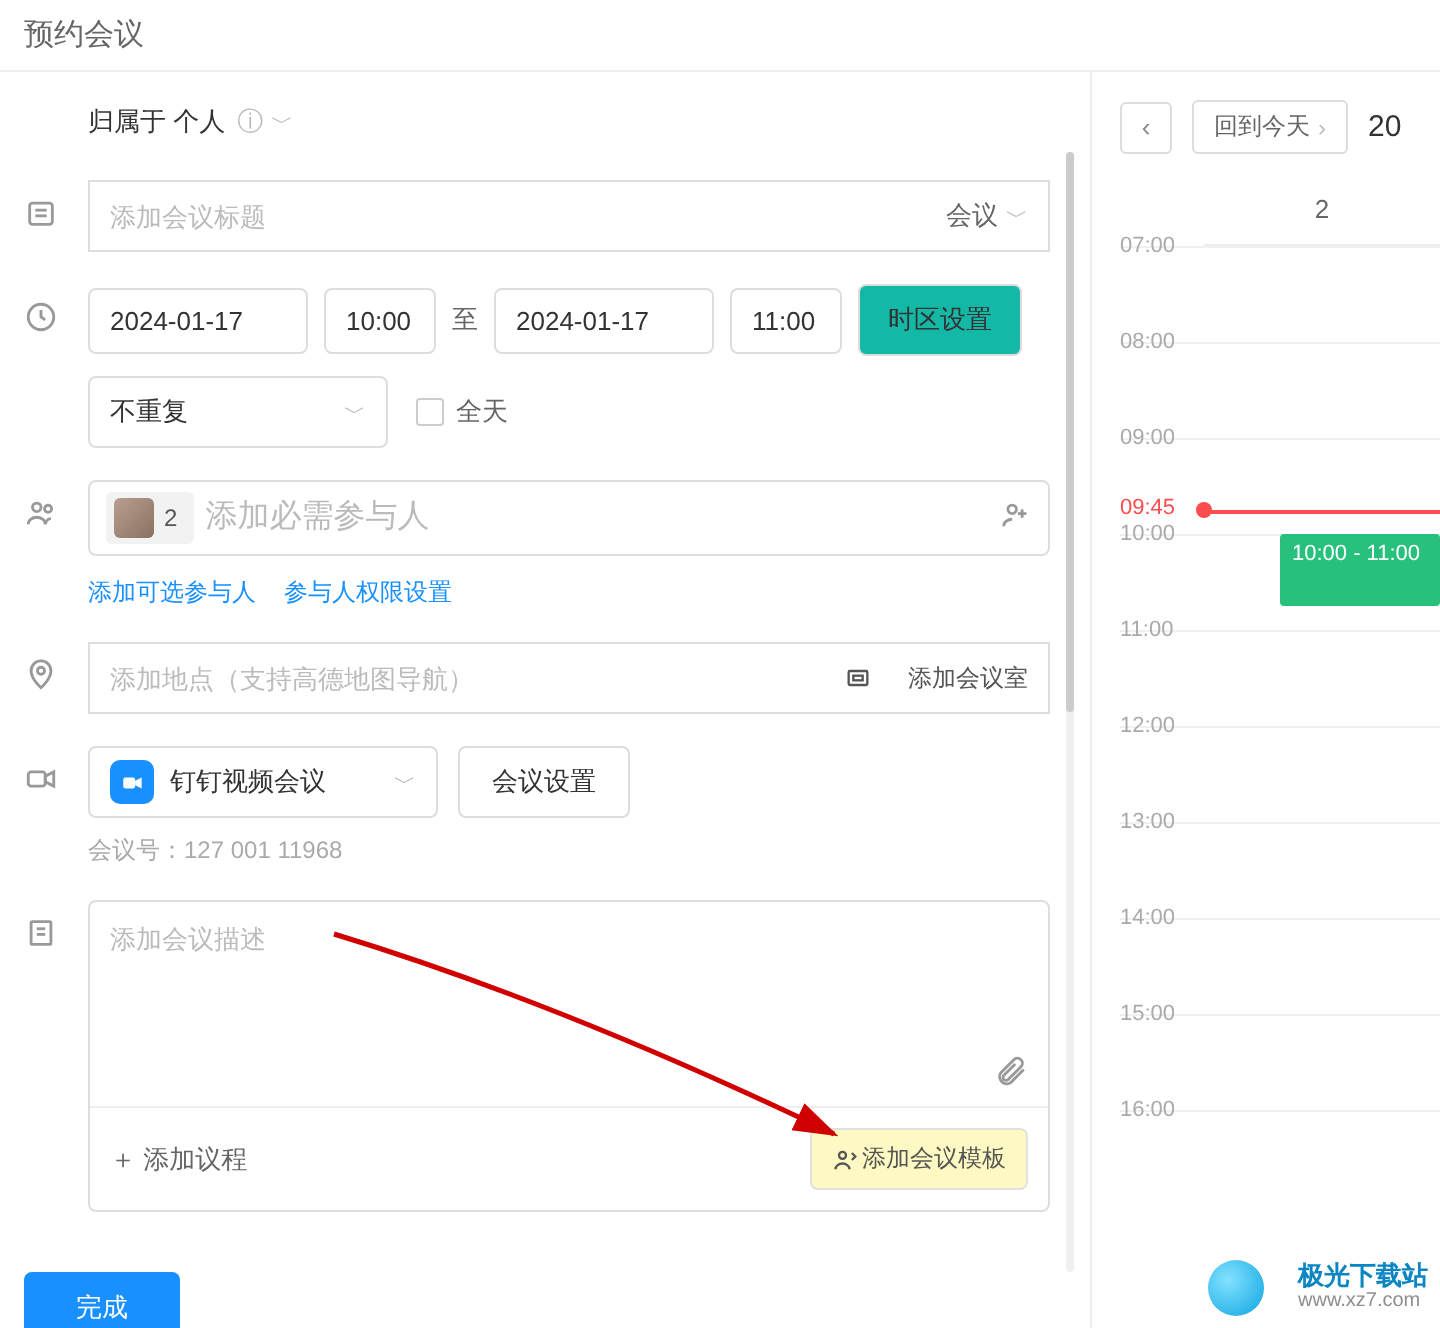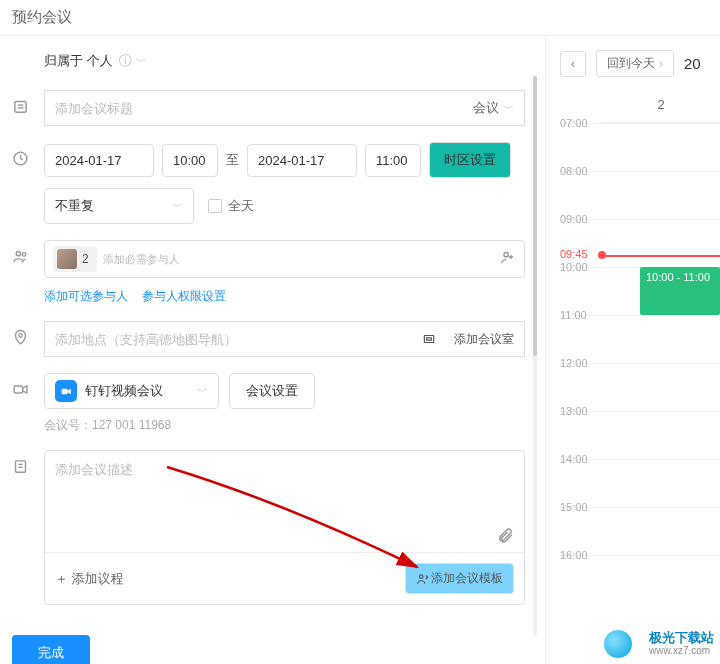--- a/index.html
+++ b/index.html
@@ -27,21 +27,21 @@
 .time-in { width: 56px; }
 .to { color: #666; }
 .tz-btn { border: 1px solid #ddd; border-radius: 4px; padding: 8px 14px; background: #14b8a6; color: #333; cursor: pointer; font-size: 13px; }
 .repeat-row { display: flex; align-items: center; gap: 14px; margin-top: 10px; padding-left: 0; }
 .repeat-sel { border: 1px solid #ddd; border-radius: 4px; padding: 8px 10px; width: 150px; display: flex; justify-content: space-between; align-items: center; background: #fff; color: #333; }
 .chk { display: flex; align-items: center; gap: 6px; color: #666; }
 .chk-box { width: 14px; height: 14px; border: 1px solid #ccc; border-radius: 2px; background: #fff; }
 .part-box { border: 1px solid #ddd; border-radius: 4px; padding: 5px 8px; display: flex; align-items: center; background: #fff; min-height: 36px; gap: 6px; }
 .tag { background: #f2f2f2; border-radius: 3px; padding: 3px 8px 3px 4px; display: flex; align-items: center; gap: 5px; font-size: 12px; color: #555; }
 .avatar { width: 20px; height: 20px; border-radius: 3px; background: linear-gradient(135deg,#b8a090,#8a7060); }
-.part-input { border: none; outline: none; flex: 1; font-size: 11px; color: #333; }
+.part-input { border: none; outline: none; flex: 1; font-size: 16px; color: #333; }
 .part-input::placeholder { color: #bbb; }
 .part-ic { color: #999; }
 .links { display: flex; gap: 14px; margin-top: 10px; font-size: 12px; }
 .links a { color: #1890ff; text-decoration: none; cursor: pointer; }
 .loc-box { display: flex; align-items: center; }
 .loc-box input { flex: 1; border: none; outline: none; font-size: 13px; }
 .loc-box input::placeholder { color: #bbb; }
 .room-btn { display: flex; align-items: center; gap: 18px; color: #555; font-size: 12px; }
 .vid-row { display: flex; gap: 10px; }
 .vid-sel { border: 1px solid #ddd; border-radius: 4px; padding: 6px 10px; display: flex; align-items: center; gap: 8px; background: #fff; width: 175px; justify-content: space-between; }
@@ -50,21 +50,21 @@
 .set-btn { border: 1px solid #ddd; border-radius: 4px; padding: 8px 16px; background: #fff; color: #333; cursor: pointer; font-size: 13px; }
 .meeting-id { color: #aaa; font-size: 12px; margin-top: 8px; }
 .desc-box { border: 1px solid #ddd; border-radius: 4px; background: #fff; }
 .desc-text { min-height: 72px; padding: 10px; }
 .desc-text textarea { border: none; outline: none; width: 100%; resize: none; font-size: 13px; color: #333; font-family: inherit; }
 .desc-text textarea::placeholder { color: #bbb; }
 .attach-row { display: flex; justify-content: flex-end; padding: 4px 10px; }
 .attach-ic { color: #999; font-size: 16px; }
 .desc-foot { border-top: 1px solid #eee; padding: 10px; display: flex; justify-content: space-between; align-items: center; }
 .add-agenda { color: #666; font-size: 13px; cursor: pointer; }
-.tpl-btn { background: #7dd3fc; border: 1px solid #e0e0e0; border-radius: 4px; padding: 6px 10px; display: flex; align-items: center; gap: 1px; color: #555; font-size: 12px; cursor: pointer; }
+.tpl-btn { background: #fef9c3; border: 1px solid #e0e0e0; border-radius: 4px; padding: 6px 10px; display: flex; align-items: center; gap: 1px; color: #555; font-size: 12px; cursor: pointer; }
 .done-btn { background: #1890ff; color: #fff; border: none; border-radius: 4px; padding: 9px 26px; font-size: 13px; cursor: pointer; margin-top: 14px; margin-left: 0; }
 .right { flex: 1; border-left: 1px solid #eee; padding: 14px 0 0 14px; position: relative; overflow: hidden; }
 .cal-head { display: flex; align-items: center; gap: 10px; margin-bottom: 14px; }
 .nav-btn { border: 1px solid #ddd; width: 26px; height: 26px; border-radius: 3px; display: flex; align-items: center; justify-content: center; color: #888; cursor: pointer; background: #fff; }
 .today-btn { border: 1px solid #ddd; padding: 4px 10px; border-radius: 3px; color: #666; cursor: pointer; display: flex; align-items: center; gap: 4px; background: #fff; font-size: 12px; }
 .year { font-size: 15px; color: #333; }
 .day-head { text-align: center; color: #666; font-size: 13px; padding: 6px 0 10px; border-bottom: 1px solid #eee; margin-left: 42px; }
 .timeline { position: relative; height: 500px; }
 .hour { position: absolute; left: 0; right: 0; border-top: 1px solid #f0f0f0; }
 .hour-label { position: absolute; left: 0; top: -7px; font-size: 11px; color: #aaa; width: 38px; }
@@ -302,21 +302,21 @@
         </div>
         <div class="hour" style="top: 384px;">
           <span class="hour-label">15:00</span>
         </div>
         <div class="hour" style="top: 432px;">
           <span class="hour-label">16:00</span>
         </div>
         <div class="now-line" style="top: 132px;"></div>
         <div class="now-dot" style="top: 132px;"></div>
         <div class="now-label" style="top: 132px;">09:45</div>
-        <div class="event" style="top: 144px; left: 80px; right: 0px; height: 48px;">10:00 - 11:00</div>
+        <div class="event" style="top: 144px; left: 80px; right: 0px; height: 36px;">10:00 - 11:00</div>
       </div>
   </div>
 </div>
 
 <div class="watermark">
   <div class="wm-icon"></div>
   <div class="wm-text">
       <div class="wm-cn">极光下载站</div>
       <div class="wm-url">www.xz7.com</div>
     </div>

